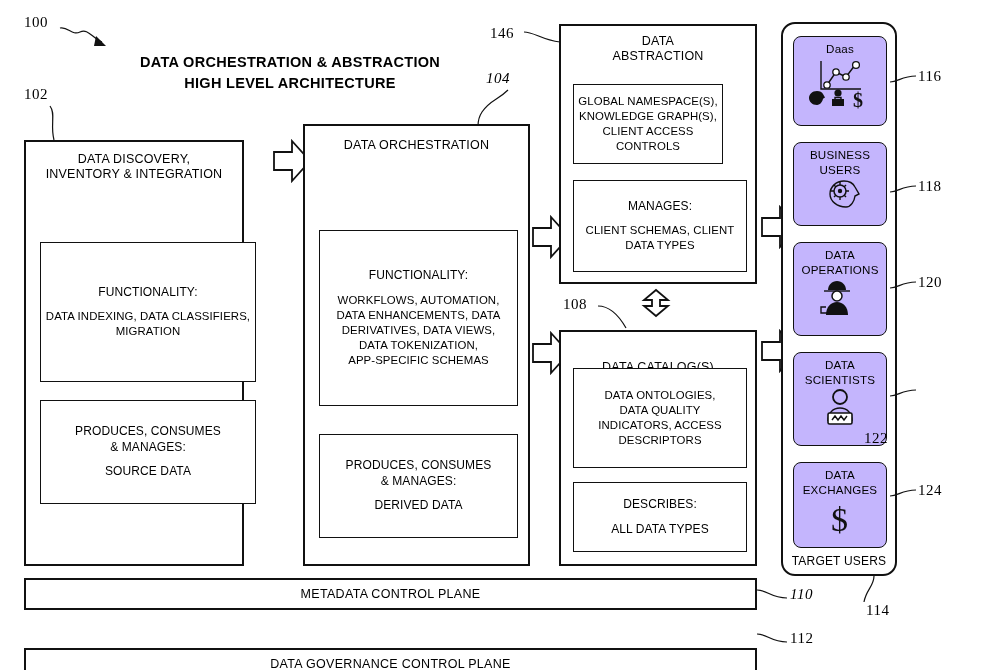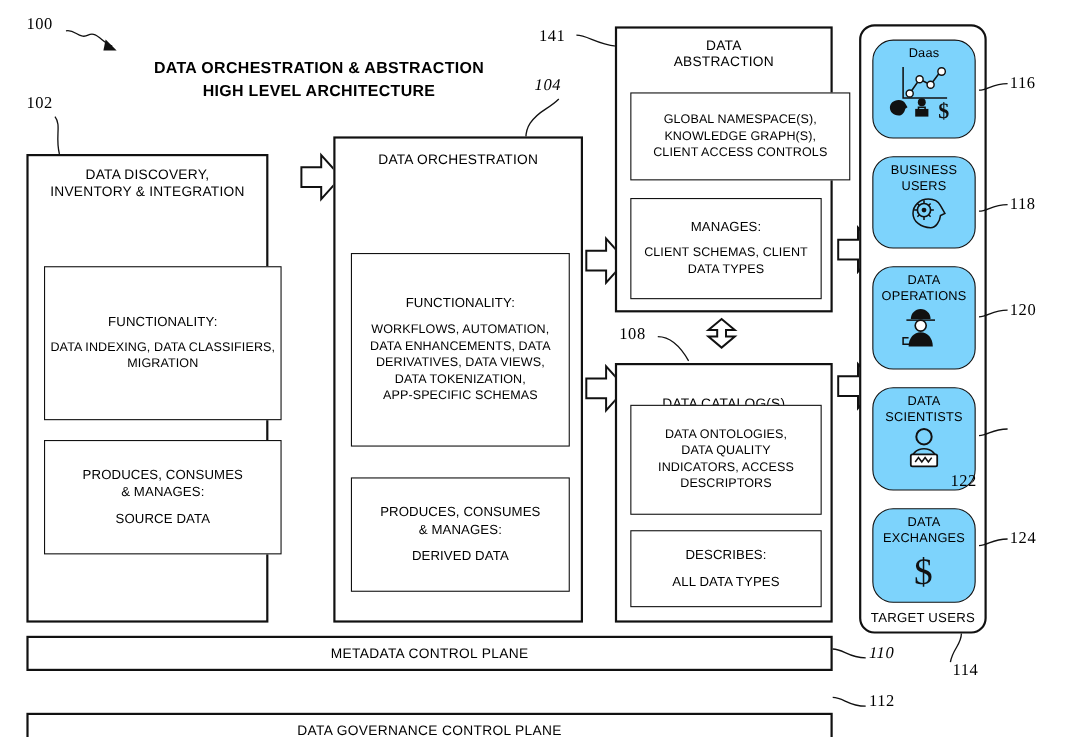--- a/index.html
+++ b/index.html
@@ -59,22 +59,22 @@
   .users-col{
     position:absolute;
     border:2px solid #111;
     border-radius:14px;
     background:#fff;
     box-sizing:border-box;
   }
   .user-card{
     position:absolute;
     border:1.6px solid #111;
-    border-radius:19px;
-    background:#7dd3fc;
+    border-radius:8px;
+    background:#c4b5fd;
     box-sizing:border-box;
     display:flex;flex-direction:column;
     align-items:center;justify-content:flex-start;
     padding-top:5px;
     text-align:center;
   }
   .user-card .lbl{font-size:11.6px;line-height:14.5px;letter-spacing:.2px;}
   .target-users{
     position:absolute;width:100%;text-align:center;
     font-size:12px;letter-spacing:.2px;
@@ -168,32 +168,32 @@
   </div>
 
   <svg style="position:absolute;left:531px;top:214px;width:40px;height:52px;">
     <path class="arrow-shape" d="M2,14 L20,14 L20,3 L38,23 L20,43 L20,32 L2,32 Z"></path>
   </svg>
 
   <svg style="position:absolute;left:531px;top:330px;width:40px;height:52px;">
     <path class="arrow-shape" d="M2,14 L20,14 L20,3 L38,23 L20,43 L20,32 L2,32 Z"></path>
   </svg>
 
-  <div class="ref" style="left:490px;top:25px;">141</div>
+  <div class="ref" style="left:490px;top:25px;">146</div>
   <svg style="position:absolute;left:522px;top:30px;width:42px;height:18px;">
     <path class="leader" d="M2,2 C12,2 20,10 38,12"></path>
   </svg>
 
   <div class="box" style="left:559px;top:24px;width:198px;height:260px;">
     <div class="hdr" style="top:8px;">
       <div>DATA</div>
       <div>ABSTRACTION</div>
     </div>
 
-    <div class="inner" style="left:12px;top:58px;width:200px;height:80px;">
+    <div class="inner" style="left:12px;top:58px;width:150px;height:80px;">
       <div class="txt sm">GLOBAL NAMESPACE(S),</div>
       <div class="txt sm">KNOWLEDGE GRAPH(S),</div>
       <div class="txt sm">CLIENT ACCESS CONTROLS</div>
     </div>
 
     <div class="inner" style="left:12px;top:154px;width:174px;height:92px;">
       <div class="txt">MANAGES:</div>
       <div class="gap"></div>
       <div class="txt sm">CLIENT SCHEMAS, CLIENT</div>
       <div class="txt sm">DATA TYPES</div>

